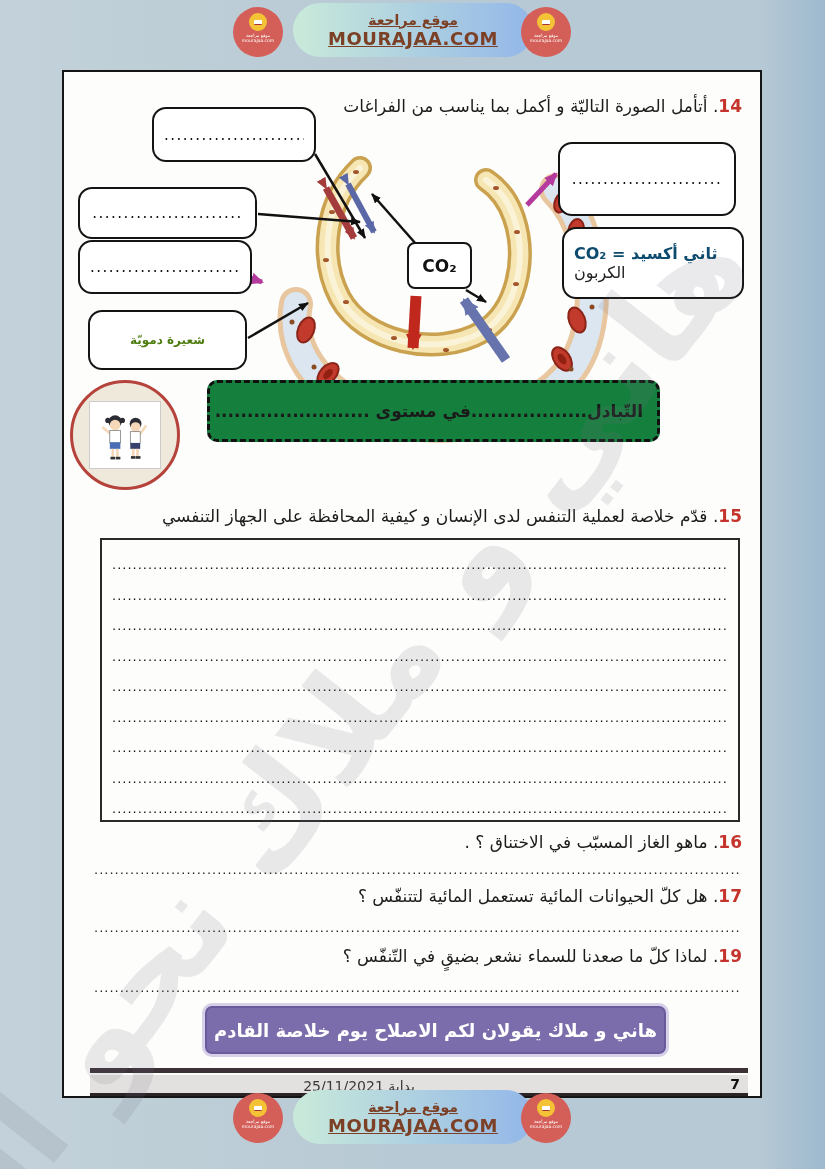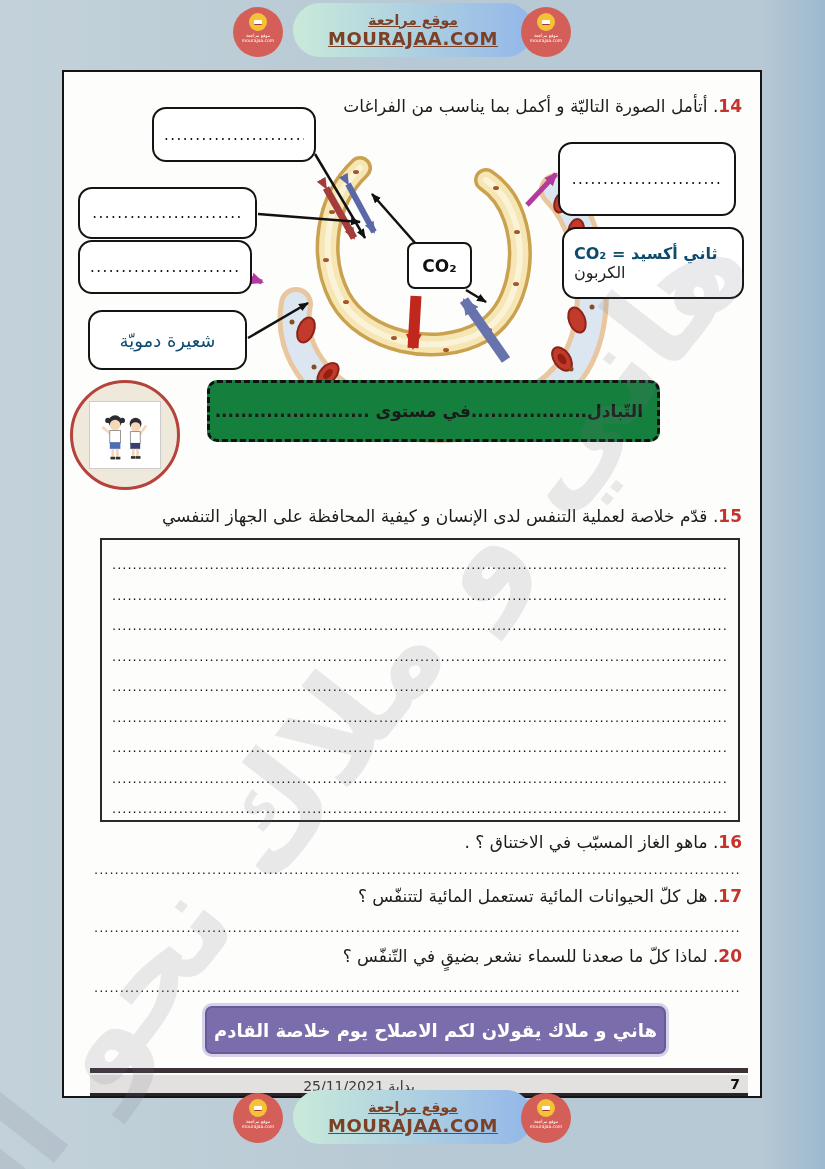--- a/index.html
+++ b/index.html
@@ -33,21 +33,21 @@
     transform:rotate(-52deg); transform-origin:50% 50%;
     font-size:130px; font-weight:bold; color:#6f6f84; opacity:.14;
     direction:rtl; white-space:nowrap; pointer-events:none; text-align:center;}
   .qline{position:absolute; left:30px; right:18px; direction:rtl; text-align:right;
     font-size:17px; color:#1c1c1c; z-index:4; line-height:24px;}
   .qnum{color:var(--accent_red); font-weight:bold;}
   .dots{white-space:nowrap; overflow:hidden; letter-spacing:1.5px; color:#111;}
   .lblbox{position:absolute; background:#fff; border:2.5px solid #141414; border-radius:14px;
     display:flex; align-items:center; justify-content:center; overflow:hidden; z-index:3; padding:0 10px;}
   .lblbox .dots{font-size:15px;}
-  .ar-label{direction:rtl; font-size:18px; font-weight:normal; color:#0c4a6e;}
+  .ar-label{direction:rtl; font-size:12px; font-weight:bold; color:#4d7c0f;}
   .diagram{position:absolute; left:0; top:20px; width:700px; height:360px; z-index:2;}
   .dashedbox{position:absolute; left:143px; top:308px; width:453px; height:62px;
     border:3.5px dashed #111; border-radius:10px; background:#15803d;
     display:flex; align-items:center; justify-content:center; z-index:3;}
   .dashedbox .txt{direction:rtl; font-size:17px; font-weight:bold; color:#1a1a1a;
     white-space:nowrap; overflow:hidden; padding:0 14px;}
   .kids-circle{position:absolute; left:6px; top:308px; width:110px; height:110px; border-radius:50%;
     background:#efe9dc; border:3px solid #b5433c; z-index:3; display:flex; align-items:center; justify-content:center;}
   .kids-inner{width:72px; height:68px; background:#fff; border:1px solid #ccc;}
   .bigbox{position:absolute; left:36px; top:466px; width:640px; height:284px;
@@ -266,21 +266,21 @@
     <span class="qnum">16</span><span>. </span><span>ماهو الغاز المسبّب في الاختناق ؟ .</span>
   </div>
   <div class="ansline" style="top:790px;">......................................................................................................................................................</div>
 
   <div class="qline" style="top:812px;">
     <span class="qnum">17</span><span>. </span><span>هل كلّ الحيوانات المائية تستعمل المائية لتتنفّس ؟</span>
   </div>
   <div class="ansline" style="top:848px;">......................................................................................................................................................</div>
 
   <div class="qline" style="top:872px;">
-    <span class="qnum">20</span><span>. </span><span>لماذا كلّ ما صعدنا للسماء نشعر بضيقٍ في التّنفّس ؟</span>
+    <span class="qnum">19</span><span>. </span><span>لماذا كلّ ما صعدنا للسماء نشعر بضيقٍ في التّنفّس ؟</span>
   </div>
   <div class="ansline" style="top:908px;">......................................................................................................................................................</div>
 
   <div class="banner">
     <span class="txt">هاني و ملاك يقولان لكم الاصلاح يوم خلاصة القادم</span>
   </div>
 
   <div class="footrule"></div>
   <div class="footstrip">
     <span class="footdate">بداية 25/11/2021</span>

